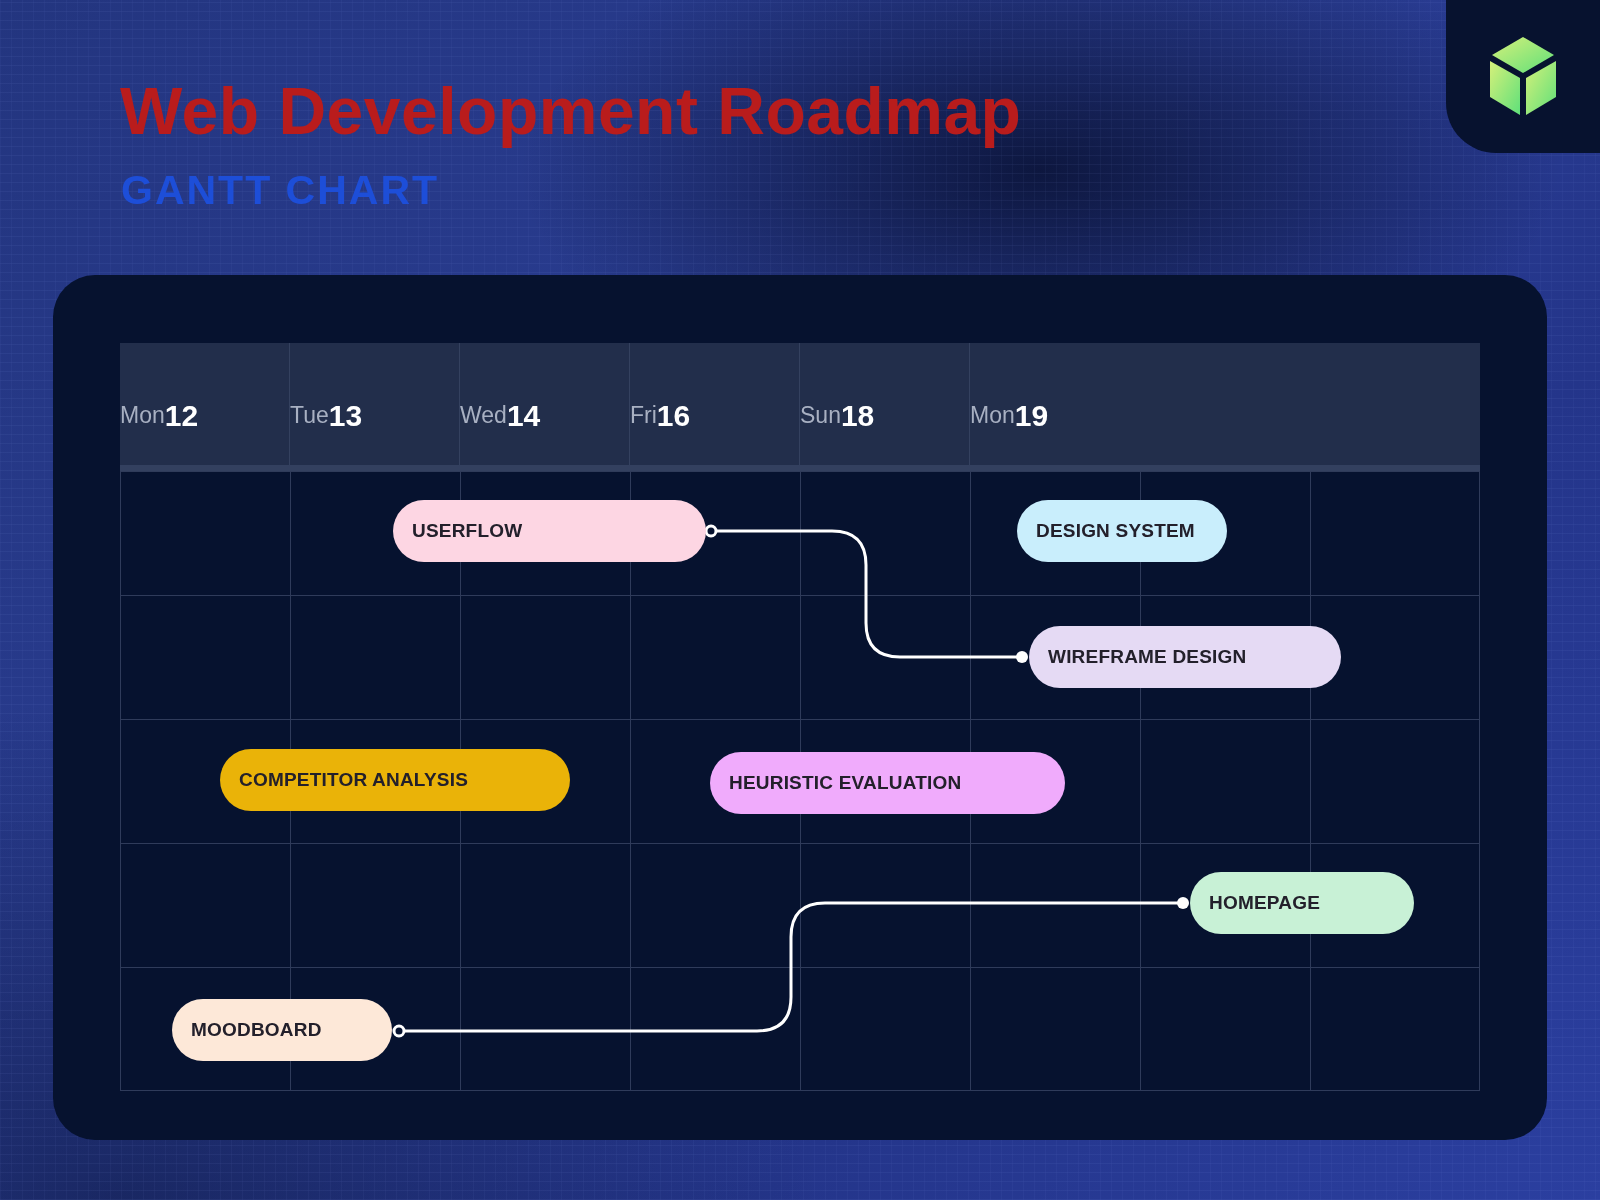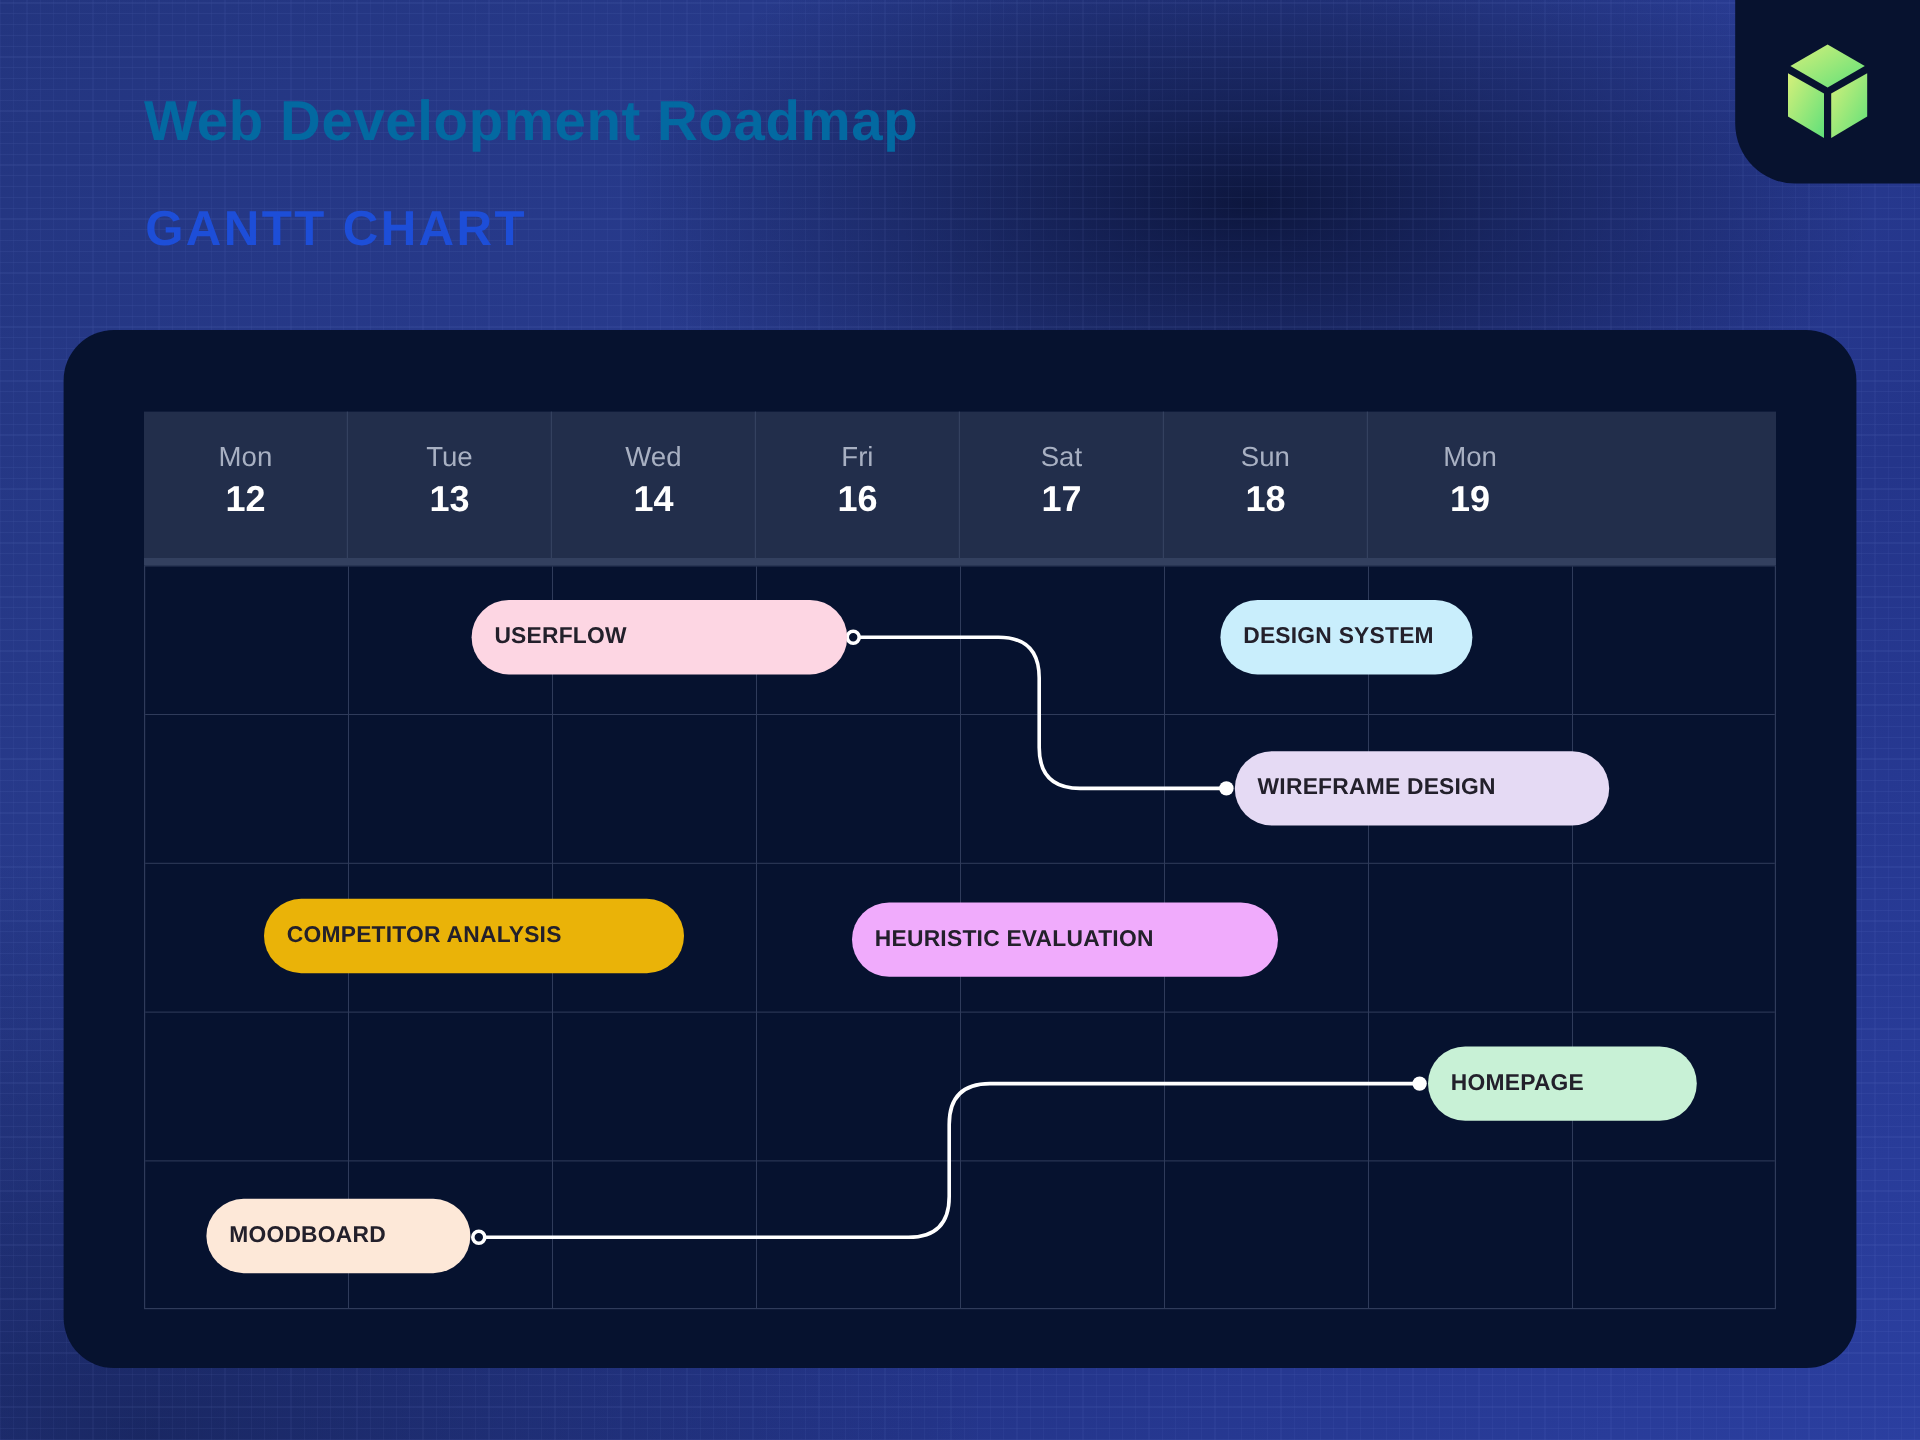--- a/index.html
+++ b/index.html
@@ -12,21 +12,21 @@
       linear-gradient(135deg, #23357f 0%, #2a3d93 45%, #24358a 70%, #2b3fa0 100%);
   }
   .texture {
     position:absolute; inset:0; pointer-events:none; opacity:0.18;
     background-image:
       repeating-linear-gradient(0deg, rgba(160,180,255,0.35) 0 1px, transparent 1px 9px),
       repeating-linear-gradient(90deg, rgba(160,180,255,0.25) 0 1px, transparent 1px 11px);
   }
   .title {
     position:absolute; left:120px; top:74px; margin:0;
-    color:#0369a1; font-size:47px; font-weight:700; letter-spacing:0.5px; line-height:1.15;
+    color:#b91c1c; font-size:66px; font-weight:700; letter-spacing:0.5px; line-height:1.15;
   }
   .subtitle {
     position:absolute; left:121px; top:167px; margin:0;
     color:#1d4ed8; font-size:41px; font-weight:700; letter-spacing:2px; line-height:1.15;
   }
   .logo-tab {
     position:absolute; right:0; top:0; width:154px; height:153px;
     background:#07122f; border-bottom-left-radius:50px;
     display:flex; align-items:center; justify-content:center;
   }
@@ -38,21 +38,21 @@
     position:absolute; left:120px; top:343px; width:1360px; height:748px;
   }
   .header {
     position:absolute; left:0; top:0; width:1360px; height:128px;
     background:#222e4b; display:flex;
     border-bottom:6px solid #33405f; box-sizing:border-box;
   }
   .day {
     width:170px; height:100%; box-sizing:border-box;
     border-right:1px solid #34415f;
-    display:flex; flex-direction:column; align-items:center; padding-top:22px;
+    display:flex; align-items:center; padding-top:22px;
   }
   .day:last-child { border-right:none; }
   .day-name { color:#a8b0c2; font-size:23px; line-height:30px; }
   .day-num { color:#ffffff; font-size:30px; font-weight:700; line-height:40px; margin-top:2px; }
   .body {
     position:absolute; left:0; top:128px; width:1360px; height:620px;
     border:1px solid #2f3b5a; box-sizing:border-box;
     background-image:
       linear-gradient(to right, #2f3b5a 1px, transparent 1px),
       linear-gradient(to bottom, #2f3b5a 1px, transparent 1px);
@@ -104,24 +104,20 @@
     </div>
     <div class="day">
       <span class="day-name">Wed</span>
       <span class="day-num">14</span>
     </div>
     <div class="day">
       <span class="day-name">Fri</span>
       <span class="day-num">16</span>
     </div>
     <div class="day">
-      <span class="day-name">Sat</span>
-      <span class="day-num">17</span>
-    </div>
-    <div class="day">
       <span class="day-name">Sun</span>
       <span class="day-num">18</span>
     </div>
     <div class="day">
       <span class="day-name">Mon</span>
       <span class="day-num">19</span>
     </div>
   </div>
   <div class="body"></div>
 </div>

